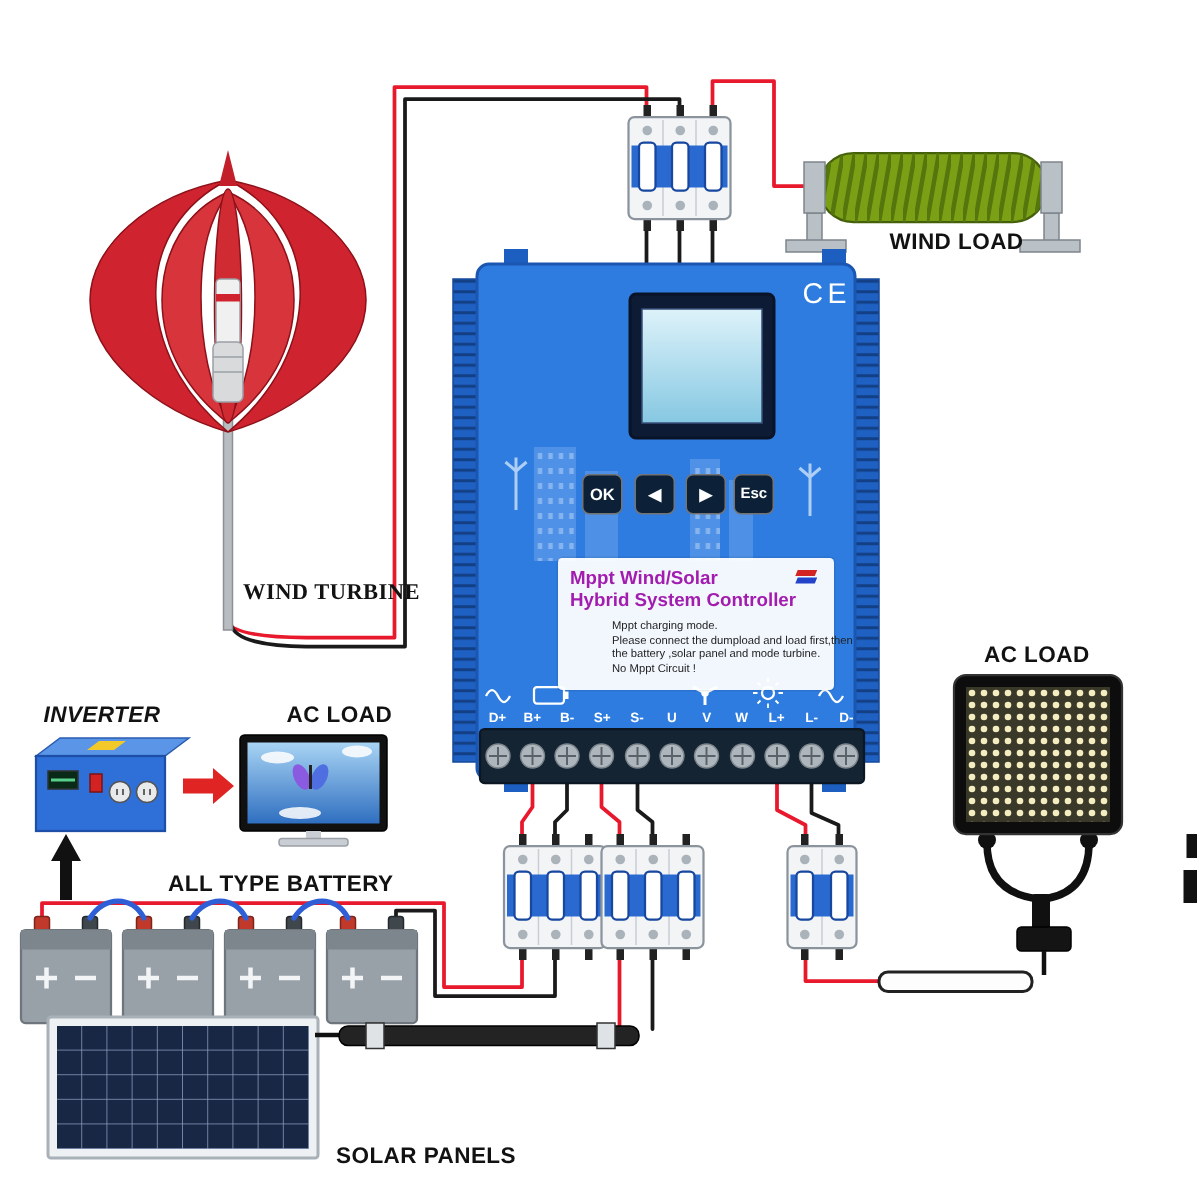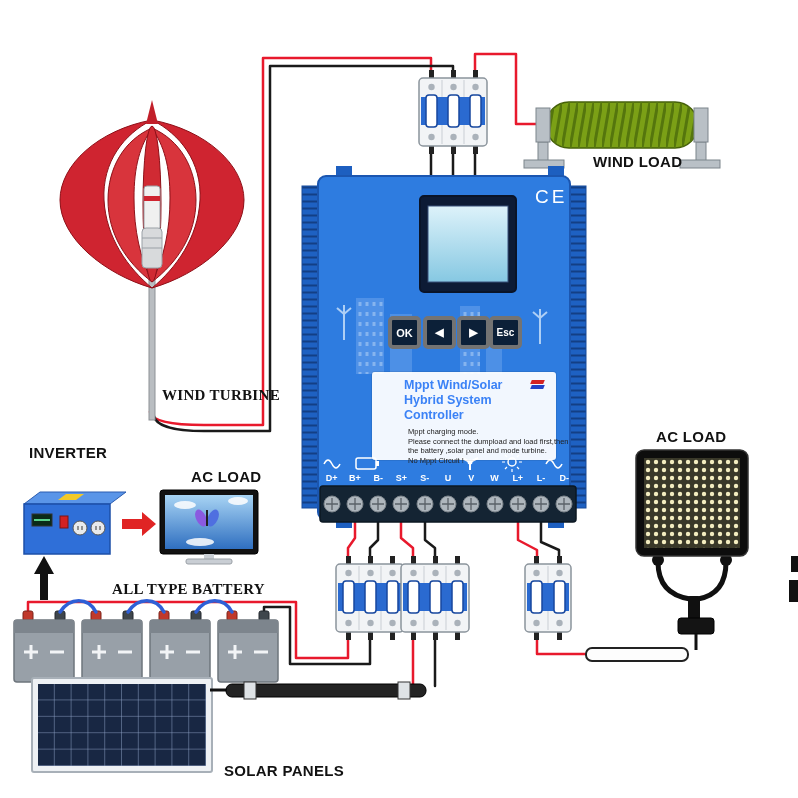--- a/index.html
+++ b/index.html
@@ -3,28 +3,28 @@
 <meta charset="utf-8">
 <style>
   html,body{margin:0;padding:0;background:#fff;}
   .stage{position:relative;width:798px;height:798px;background:#ffffff;overflow:hidden;
          font-family:"Liberation Sans",sans-serif;}
   .stage svg{position:absolute;left:0;top:0;}
   .lbl{position:absolute;font:700 15px "Liberation Sans",sans-serif;color:#121212;
        letter-spacing:.3px;white-space:nowrap;}
   .ce{position:absolute;left:535px;top:186px;font:400 19px "Liberation Sans",sans-serif;
       color:#fff;letter-spacing:3px;}
-  .btn{position:absolute;width:25px;height:25px;background:#0c2038;border:4px solid #737373;
+  .btn{position:absolute;width:25px;height:25px;background:#0c2038;border:1px solid #737373;
        border-radius:5px;color:#fff;display:flex;align-items:center;justify-content:center;
        font:700 11px "Liberation Sans",sans-serif;}
   .btn.esc{font-size:10px;}
   .ctrl-label{position:absolute;left:372px;top:372px;width:184px;height:88px;
        background:rgba(255,255,255,.94);border-radius:3px;padding:6px 8px;box-sizing:border-box;
        box-shadow:0 0 0 1px rgba(0,0,0,.08);}
-  .t1,.t2{font:700 12.5px "Liberation Sans",sans-serif;color:#3b82f6;line-height:15px;margin-left:24px;}
+  .t1,.t2{font:700 12.5px "Liberation Sans",sans-serif;color:#a21caf;line-height:15px;}
   .t2{margin-bottom:4px;}
   .note{font:400 7.5px "Liberation Sans",sans-serif;color:#222;line-height:9.5px;white-space:nowrap;margin-left:28px;}
   .brand-logo{position:absolute;right:7px;top:7px;width:20px;height:12px;}
   .brand-logo i{position:absolute;left:2px;width:13px;height:4px;transform:skewX(-22deg);}
   .brand-logo .f1{top:1px;background:#d42323;}
   .brand-logo .f2{top:6px;background:#2343c8;}
   .terms{position:absolute;left:320px;top:473px;width:256px;display:flex;}
   .terms span{flex:1;text-align:center;font:700 9px "Liberation Sans",sans-serif;color:#fff;}
 </style>
 </head>
@@ -323,23 +323,23 @@
   <rect x="586" y="648" width="102" height="13" rx="6" fill="#fdfdfd" stroke="#222" stroke-width="2"></rect>
 
   <g fill="#111">
     <rect x="791" y="556" width="7" height="16"></rect>
     <rect x="789" y="580" width="9" height="22"></rect>
   </g>
 </svg>
 
 <div class="lbl" style="left:162px;top:387px;font-family:Liberation Serif, serif;">WIND TURBINE</div>
 <div class="lbl" style="left:593px;top:153px;">WIND LOAD</div>
-<div class="lbl" style="left:29px;top:444px;">INVERTER</div>
+<div class="lbl" style="left:29px;top:468px;font-style:italic;">INVERTER</div>
 <div class="lbl" style="left:191px;top:468px;">AC LOAD</div>
-<div class="lbl" style="left:112px;top:581px;font-family:Liberation Serif, serif;">ALL TYPE BATTERY</div>
+<div class="lbl" style="left:112px;top:581px;">ALL TYPE BATTERY</div>
 <div class="lbl" style="left:224px;top:762px;">SOLAR PANELS</div>
 <div class="lbl" style="left:656px;top:428px;">AC LOAD</div>
 
 <div class="ce">CE</div>
 
 <div class="btn" style="left:388px;top:316px;">OK</div>
 <div class="btn" style="left:423px;top:316px;">◀</div>
 <div class="btn" style="left:457px;top:316px;">▶</div>
 <div class="btn esc" style="left:489px;top:316px;">Esc</div>
 

